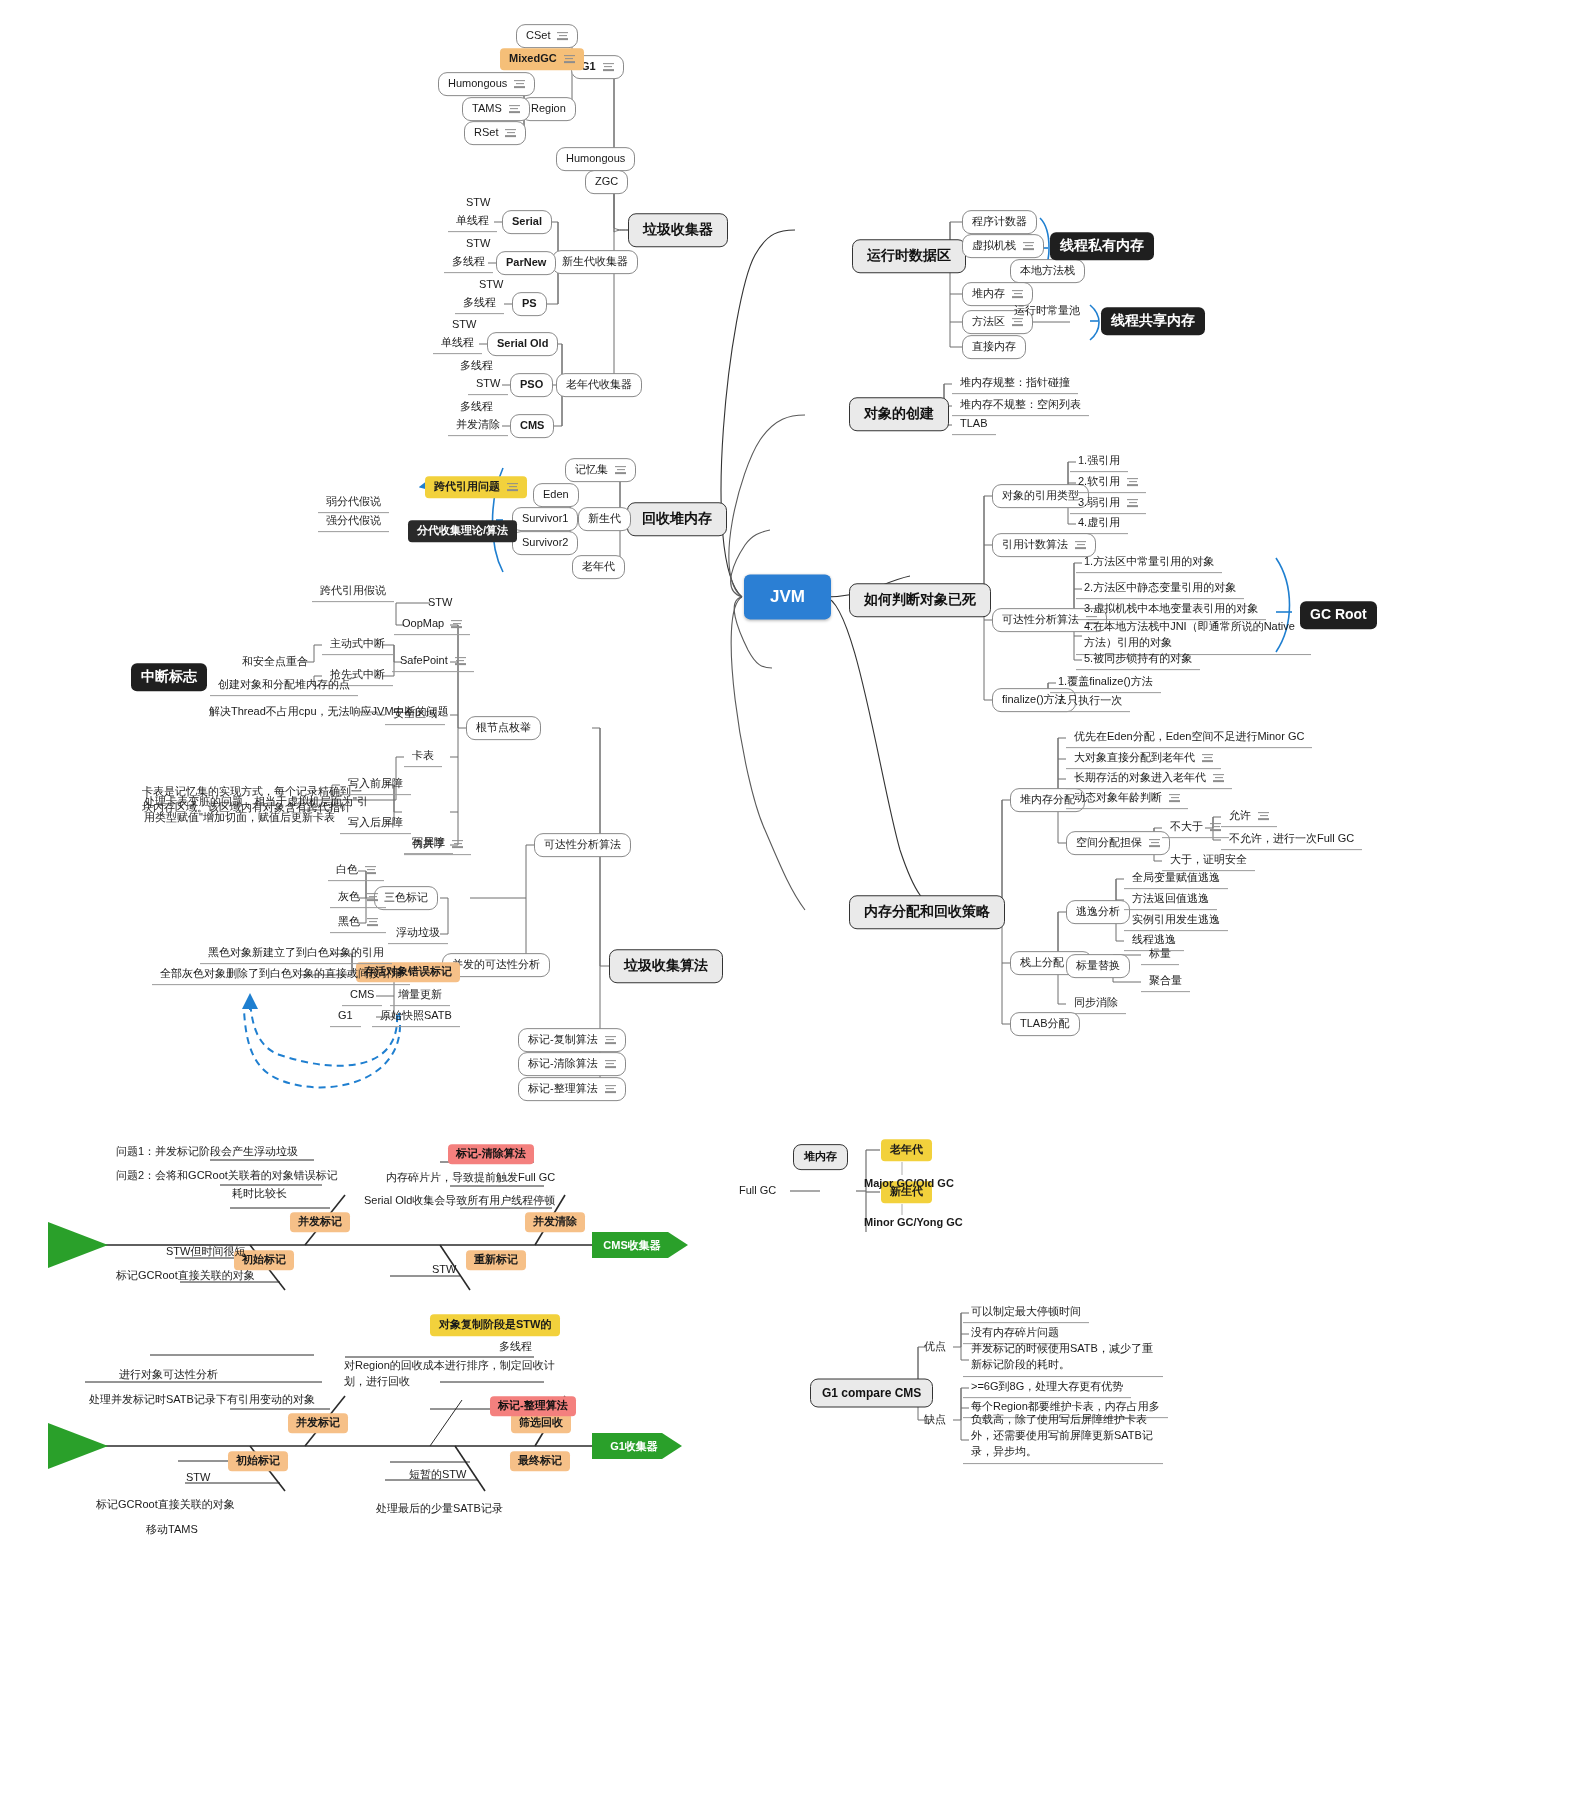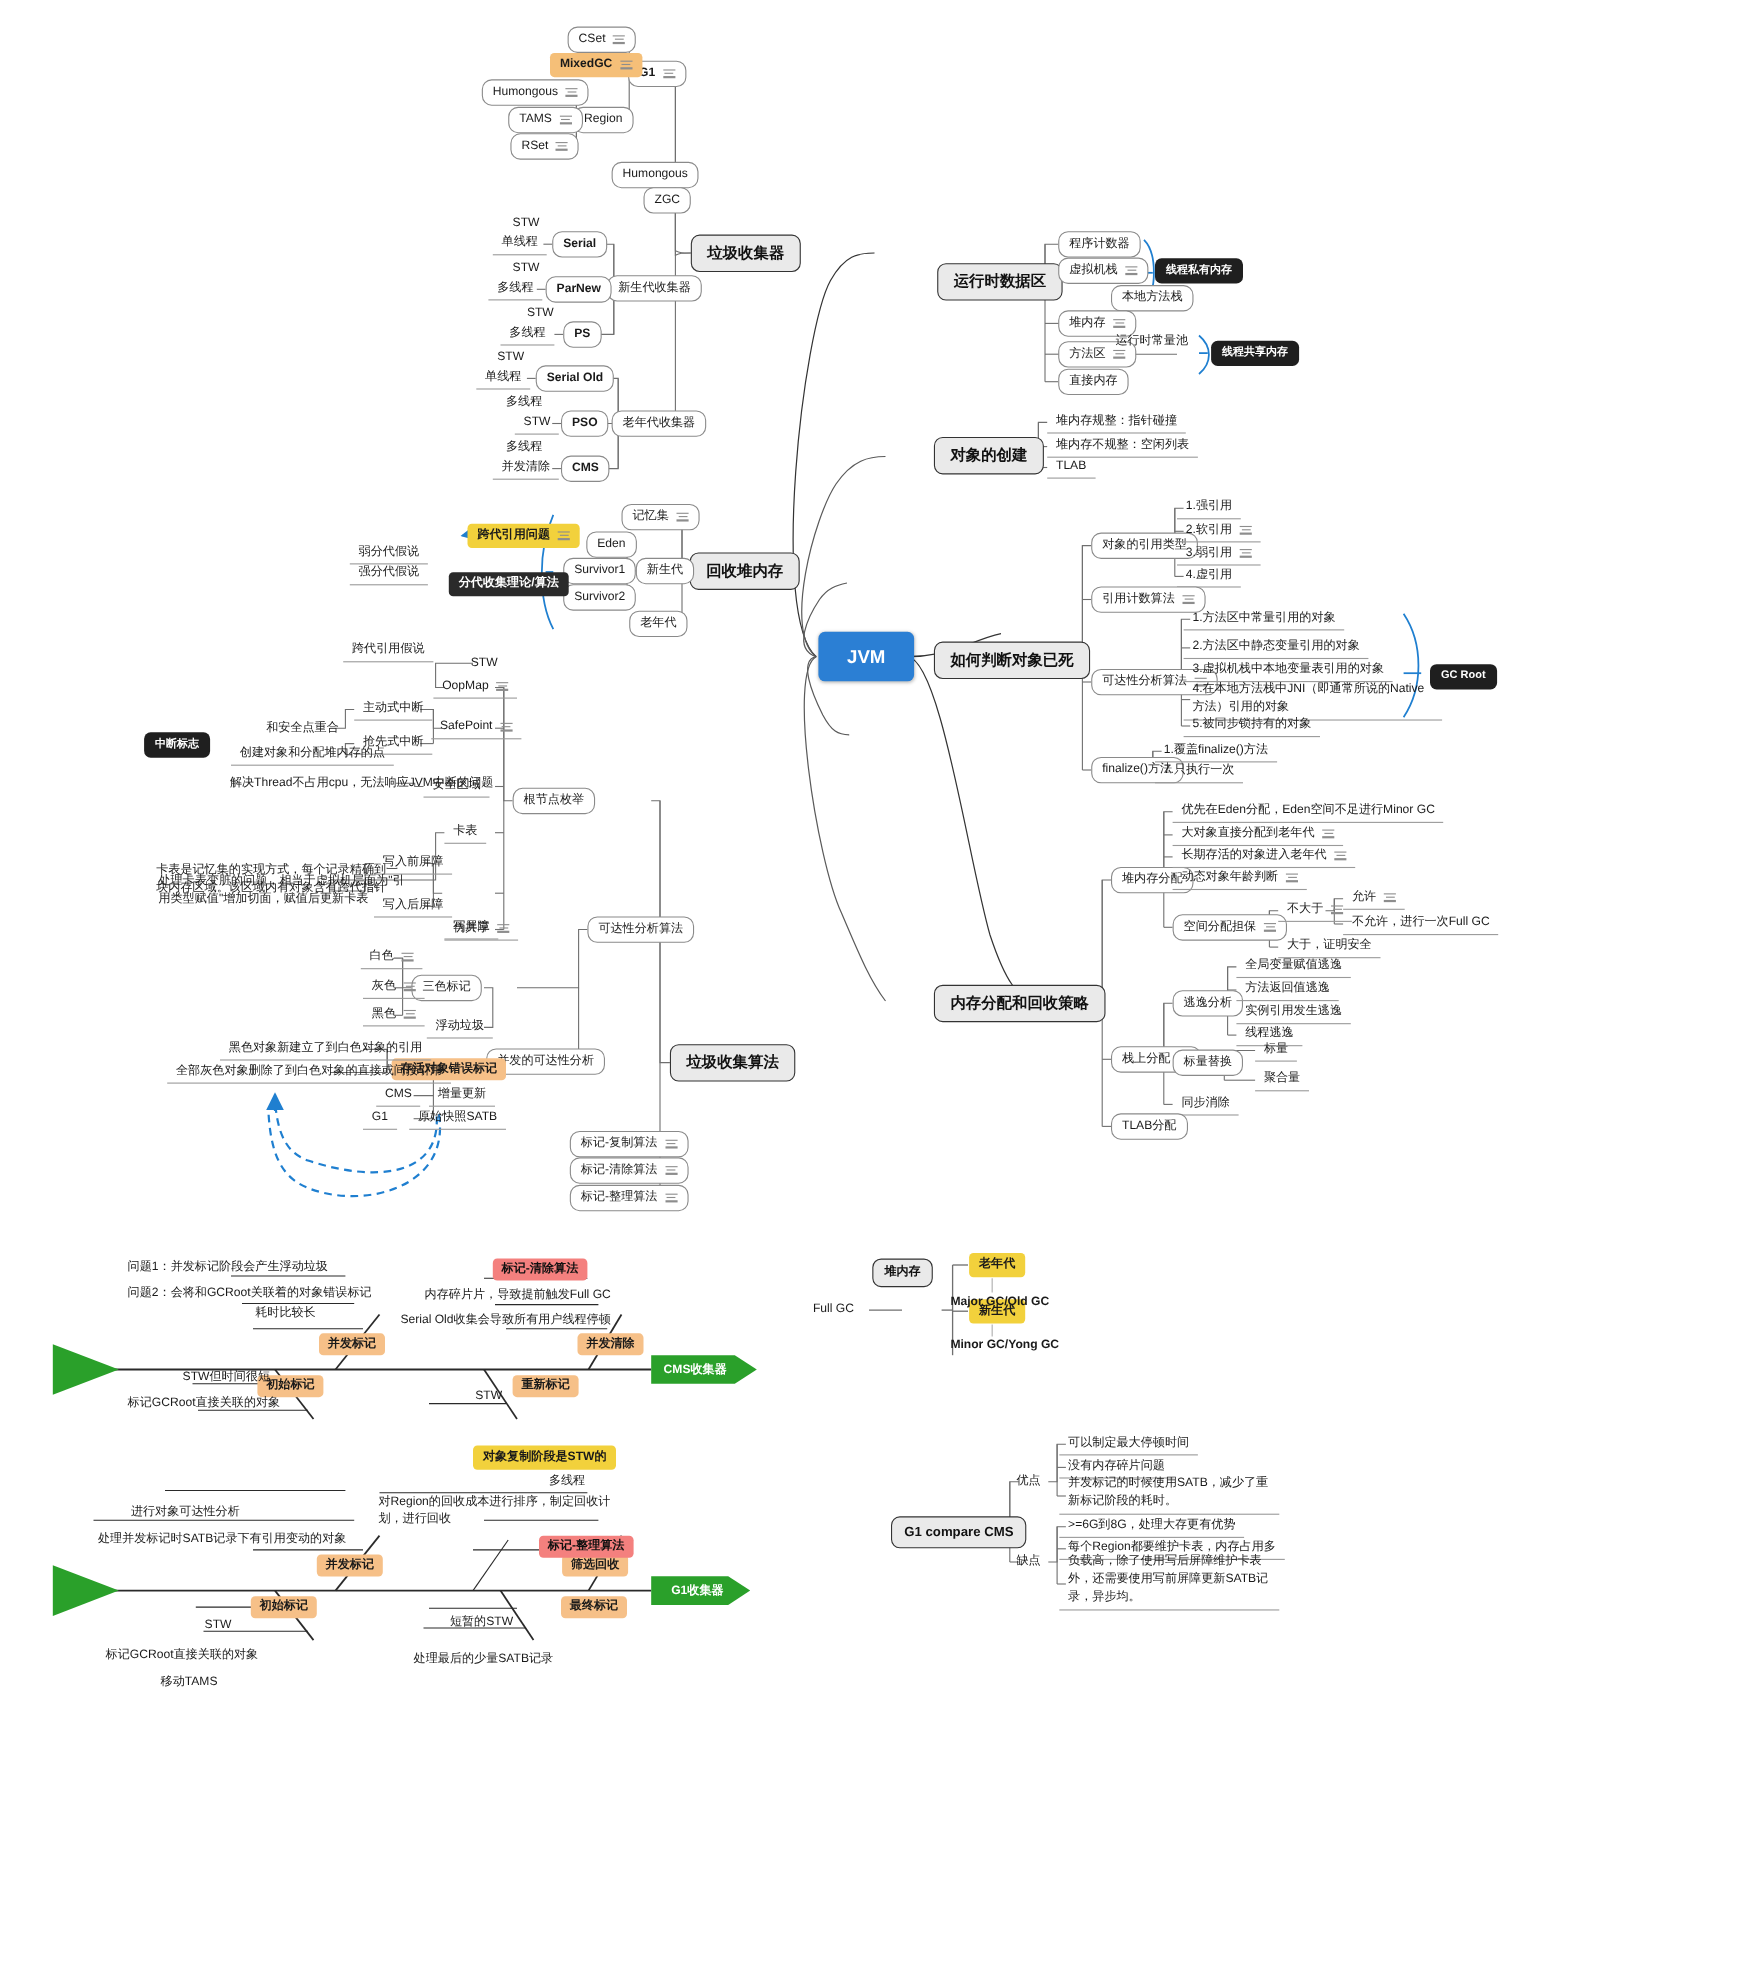--- a/index.html
+++ b/index.html
@@ -61,21 +61,21 @@
     padding:7px 14px;
     font-size:14px;
     font-weight:bold;
     color:#111;
   }
   .hl-orange { background:#f5bf78; border:none; border-radius:4px; padding:4px 9px; font-weight:bold; }
   .hl-orange2{ background:#f6c088; border:none; border-radius:4px; padding:3px 8px; font-weight:bold; }
   .hl-yellow { background:#f2d13c; border:none; border-radius:4px; padding:4px 9px; font-weight:bold; }
   .hl-red    { background:#f4807e; border:none; border-radius:4px; padding:3px 8px; font-weight:bold; color:#111;}
   .hl-gray   { background:#2a2a2a; color:#fff; border:none; border-radius:4px; padding:4px 9px; font-weight:bold;}
-  .hl-darkbox{ background:#1f1f1f; color:#fff; border-radius:6px; padding:5px 10px; font-weight:bold; font-size:10px;}
+  .hl-darkbox{ background:#1f1f1f; color:#fff; border-radius:6px; padding:5px 10px; font-weight:bold; font-size:14px;}
   .bold { font-weight:bold; }
   .wrapbox2{ white-space:normal; max-width:200px; line-height:1.45; }
   .wrapbox3{ white-space:normal; max-width:235px; line-height:1.45; }
 
   
   .note {
     display:inline-flex; flex-direction:column; justify-content:center;
     width:11px; height:9px; gap:2px; flex:0 0 auto;
   }
   .note i { display:block; height:1.2px; background:#8d8d8d; }

